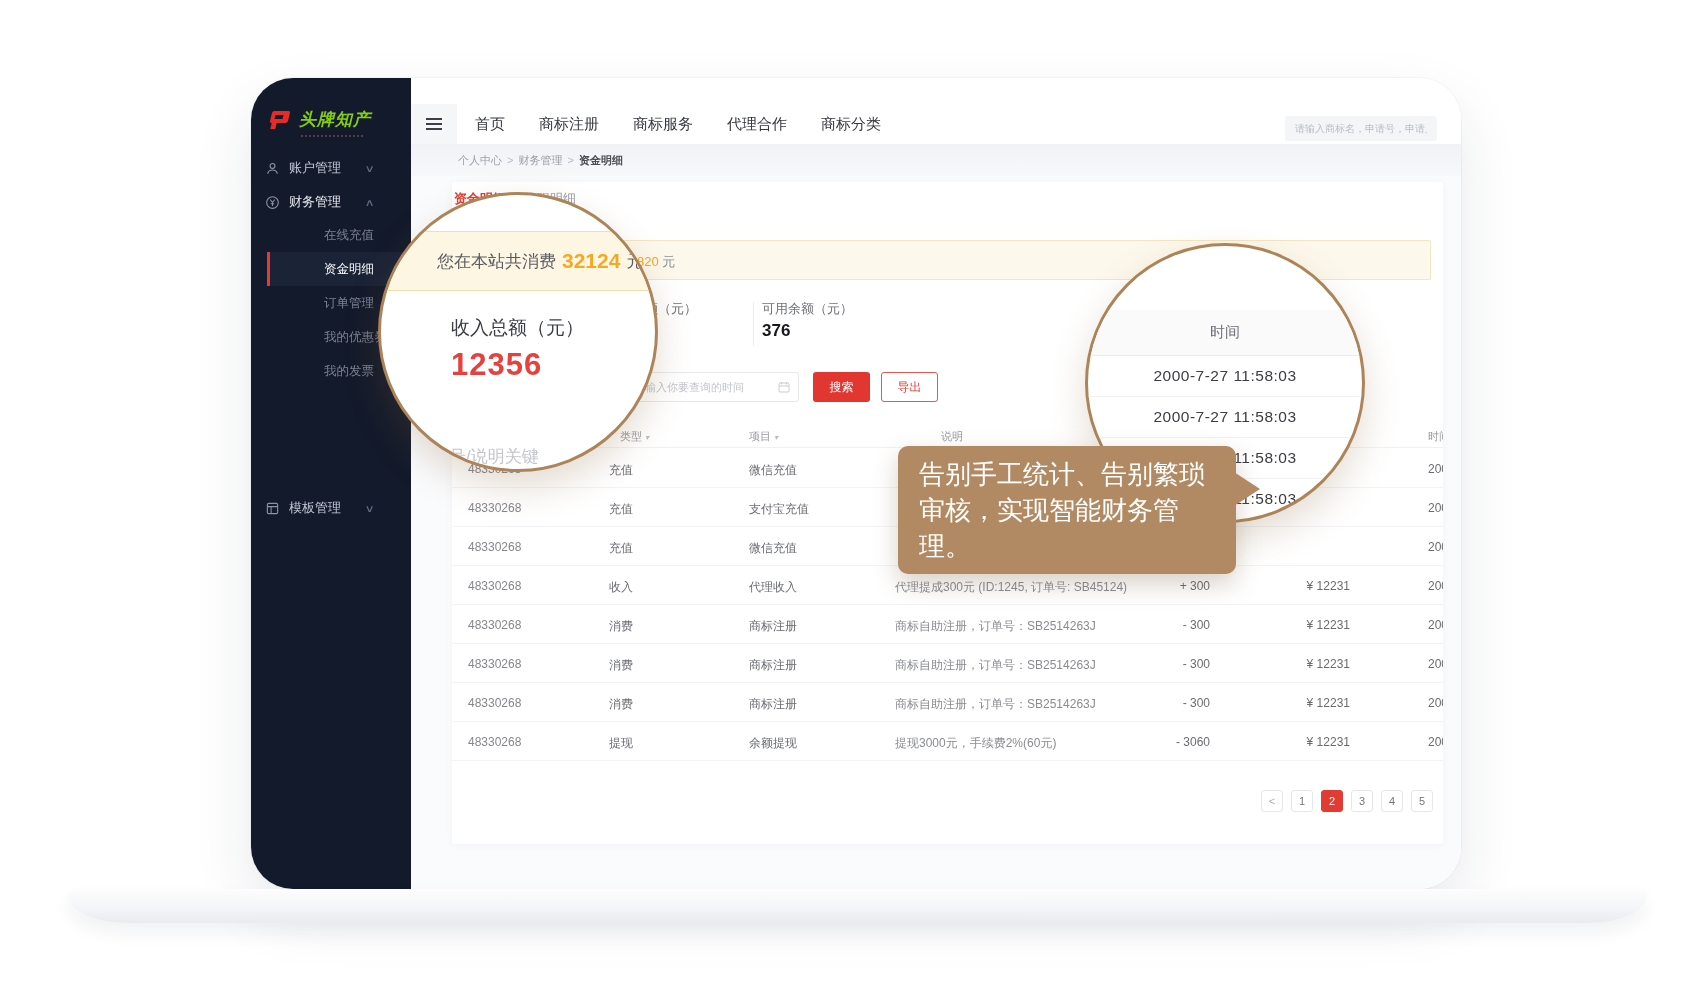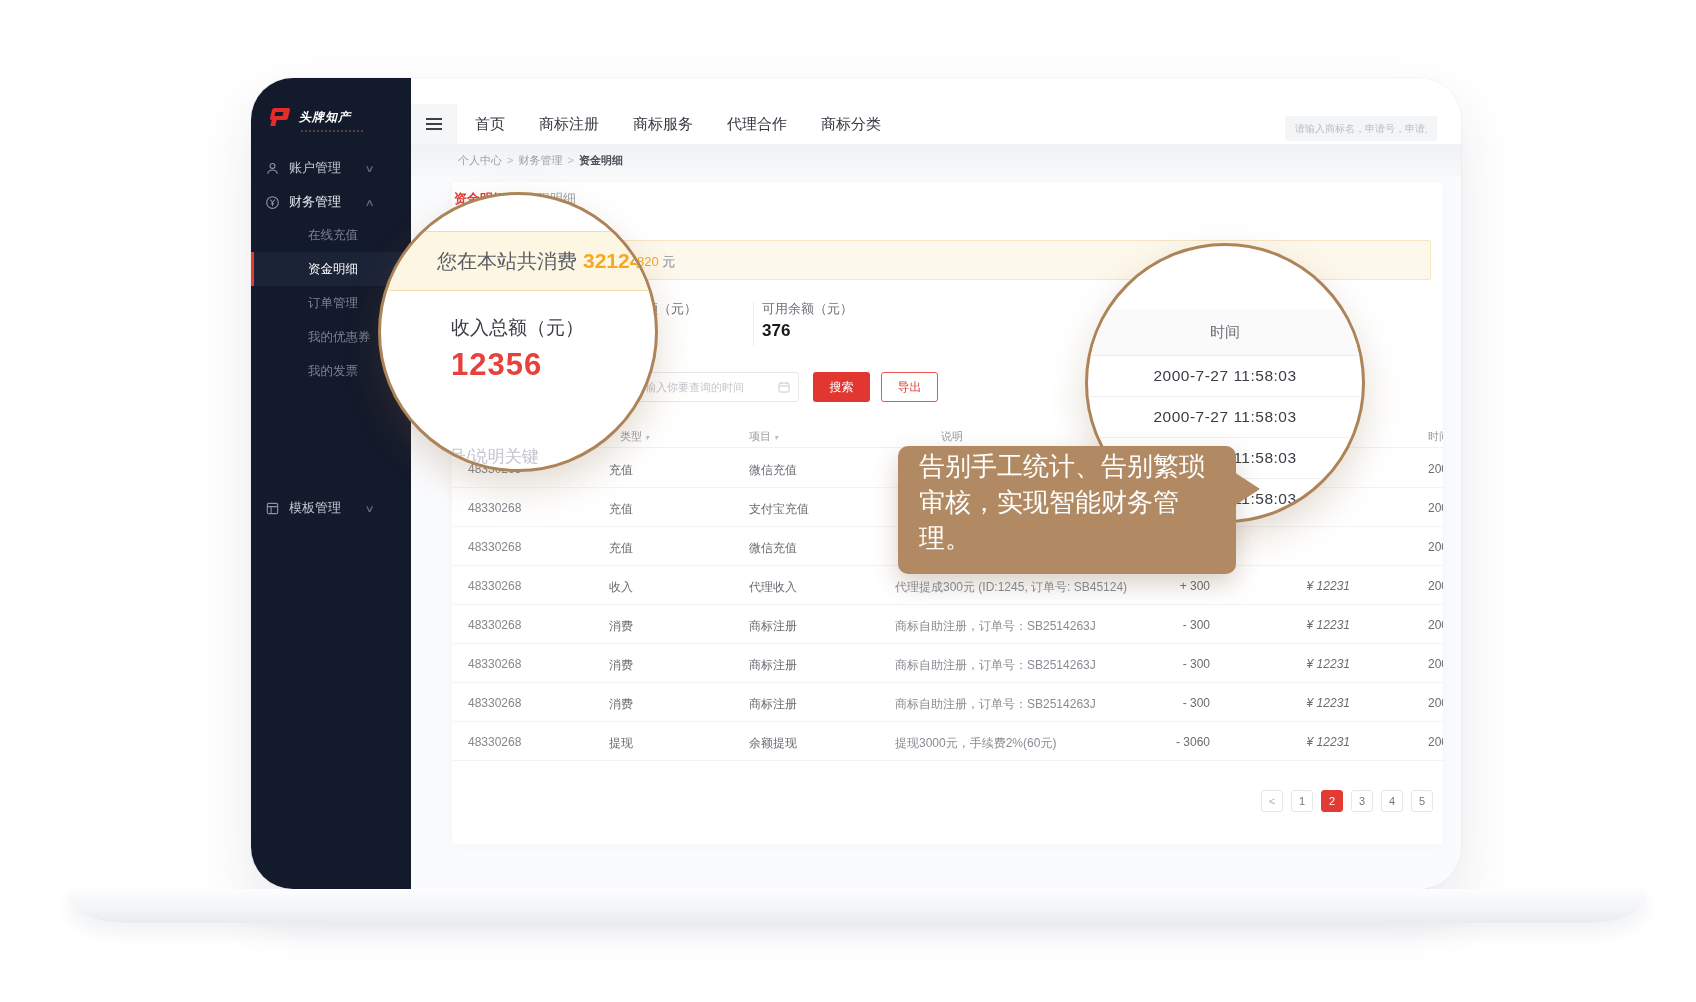--- a/index.html
+++ b/index.html
@@ -16,26 +16,26 @@
     border-radius:6px 6px 60px 60px / 6px 6px 30px 30px;
     box-shadow:0 10px 18px rgba(25,35,65,.06); }
 
   
   .sidebar { position:absolute; left:0; top:0; bottom:0; width:160px; background:#131a2b; }
   .logo-row { display:flex; align-items:center; gap:8px; padding:30px 0 0 18px; }
   .logo-glyph { position:relative; width:22px; height:18px; }
   .logo-glyph .f1 { position:absolute; left:2px; top:0; width:18px; height:12px; background:#e62b28; transform:skewX(-14deg); border-radius:2px; }
   .logo-glyph .f2 { position:absolute; left:6px; top:4px; width:8px; height:4px; background:#131a2b; transform:skewX(-14deg); }
   .logo-glyph .f3 { position:absolute; left:2px; top:12px; width:5px; height:6px; background:#e62b28; transform:skewX(-14deg); }
-  .logo-text { color:#ffffff; font-size:12px; font-weight:bold; font-style:italic; letter-spacing:1px; }
+  .logo-text { color:#84cc16; font-size:17px; font-weight:bold; font-style:italic; letter-spacing:1px; }
   .logo-sub { margin:4px 0 0 50px; width:62px; border-bottom:2px dotted #5a3c40; }
   .side-item { position:absolute; left:0; width:136px; height:32px; display:flex; align-items:center; padding:0 14px; cursor:pointer; }
   .side-item .lbl { font-size:13px; color:#c3c8d4; margin-left:9px; flex:1; }
   .side-item .chev { color:#636b80; font-size:10px; transform:scaleX(1.4); }
-  .sub-item { position:absolute; left:0; width:160px; height:34px; display:flex; align-items:center; padding-left:57px; font-size:12.5px; color:#7b8294; cursor:pointer; }
+  .sub-item { position:absolute; left:16px; width:160px; height:34px; display:flex; align-items:center; padding-left:57px; font-size:12.5px; color:#7b8294; cursor:pointer; }
   .sub-item.active { color:#ffffff; background:#1b2337; }
   .sub-item.active::before { content:""; position:absolute; left:0; top:0; width:3px; height:34px; background:#e23b33; }
   .sicon { width:15px; height:15px; flex:0 0 15px; }
 
   
   .screen-main { position:absolute; left:160px; right:0; top:0; bottom:0; background:#fbfcfd; }
   .topbar { position:absolute; left:0; right:0; top:0; height:66px; background:#fff; }
   .hamburger { position:absolute; left:0; top:26px; width:46px; height:40px; background:#f5f6f8; display:flex; align-items:center; justify-content:center; cursor:pointer; }
   .hamburger span { display:block; width:16px; height:2px; background:#3a3f49; box-shadow:0 5px 0 #3a3f49, 0 -5px 0 #3a3f49; }
   .topnav { position:absolute; left:64px; top:26px; height:40px; display:flex; align-items:center; gap:34px; }
@@ -79,57 +79,57 @@
   .thead span { position:absolute; font-size:11px; color:#97999f; white-space:nowrap; }
   .caret { color:#b9bcc3; font-size:8px; margin-left:3px; }
   .tbody { position:absolute; left:0; top:267px; width:991px; }
   .trow { position:relative; width:991px; height:39px; border-bottom:1px solid #f3f3f6; }
   .trow span { position:absolute; top:13px; font-size:12px; white-space:nowrap; }
   .c1 { left:16px;  color:#85878d; }
   .c2 { left:157px; color:#6a6c72; }
   .c3 { left:297px; color:#6a6c72; }
   .c4 { left:443px; color:#8a8c92; }
   .c5 { left:640px; width:118px; text-align:right; color:#6a6c72; }
-  .c6 { left:758px; width:140px; text-align:right; color:#6a6c72;font-style:italic; }
+  .c6 { left:758px; width:140px; text-align:right; color:#6a6c72; }
   .c7 { left:976px; color:#6a6c72; }
   .thead .c1 { left:16px; } .thead .c2 { left:168px; } .thead .c3 { left:297px; } .thead .c4 { left:443px; } .thead .c7 { left:976px; }
 
   .pagination { position:absolute; right:10px; top:608px; display:flex; gap:8px; }
   .page-btn { min-width:22px; height:22px; border:1px solid #e6e7ea; border-radius:3px; background:#fff;
     font-size:11px; color:#73767d; display:flex; align-items:center; justify-content:center; cursor:pointer; }
   .page-btn.prev { color:#a9adb5; }
   .page-btn.active { background:#e23b33; border-color:#e23b33; color:#fff; }
 
   
   .circle { position:absolute; width:280px; height:280px; border-radius:50%; background:#fff;
     border:3px solid #ad8458; overflow:hidden; box-shadow:0 16px 36px rgba(130,95,55,.22); z-index:20; }
   .circle-left { left:378px; top:192px; }
   .circle-right { left:1085px; top:243px; }
   .mag-banner { position:absolute; left:0; top:36px; width:100%; height:60px; background:#fdf6e3;
     border-top:1px solid #f2ddb0; border-bottom:1px solid #f2ddb0; display:flex; align-items:center; padding-left:56px; }
-  .mag-banner .t { font-size:20px; color:#5a5c63; white-space:nowrap; }
+  .mag-banner .t { font-size:17px; color:#5a5c63; white-space:nowrap; }
   .mag-banner .n { font-size:21px; color:#f7a823; font-weight:bold; margin:0 6px; }
   .mag-income-label { position:absolute; left:70px; top:120px; font-size:19px; color:#3c3e45; }
   .mag-income-value { position:absolute; left:70px; top:152px; font-size:31px; font-weight:bold; color:#e6413c; letter-spacing:1px; }
   .mag-partial { position:absolute; left:34px; top:250px; font-size:17px; color:#c3c4cc; white-space:nowrap; }
   .mag-time-head { position:absolute; left:0; top:64px; width:100%; height:46px; background:#fafafb;
     border-bottom:1px solid #ececf0; display:flex; align-items:center; justify-content:center; font-size:15px; color:#6d7077; }
   .mag-times { position:absolute; left:0; top:110px; width:100%; }
   .time-row { width:100%; height:41px; display:flex; align-items:center; justify-content:center;
     font-size:15.5px; color:#3a3c43; border-bottom:1px solid #f0f0f3; letter-spacing:.5px; }
 
   
   .callout { position:absolute; background:#b18a63; border-radius:10px; color:#fff; z-index:30;
     box-shadow:0 10px 24px rgba(120,90,60,.28); }
   .callout .tail { position:absolute; right:-24px; width:0; height:0;
     border-top:17px solid transparent; border-bottom:17px solid transparent; border-left:26px solid #b18a63; }
   .callout-left { left:108px; top:378px; width:340px; height:110px; padding:12px 20px; }
   .callout-left .txt { font-size:27px; line-height:44px; }
   .callout-left .tail { top:24px; }
-  .callout-right { left:898px; top:446px; width:338px; height:128px; padding:2px 21px; }
+  .callout-right { left:898px; top:446px; width:338px; height:128px; padding:10px 21px; }
   .callout-right .txt { font-size:26px; line-height:36px; }
   .callout-right .tail { top:26px; }
 </style>
 </head>
 <body>
 
 <div class="stage">
 
   <div class="laptop">
 

